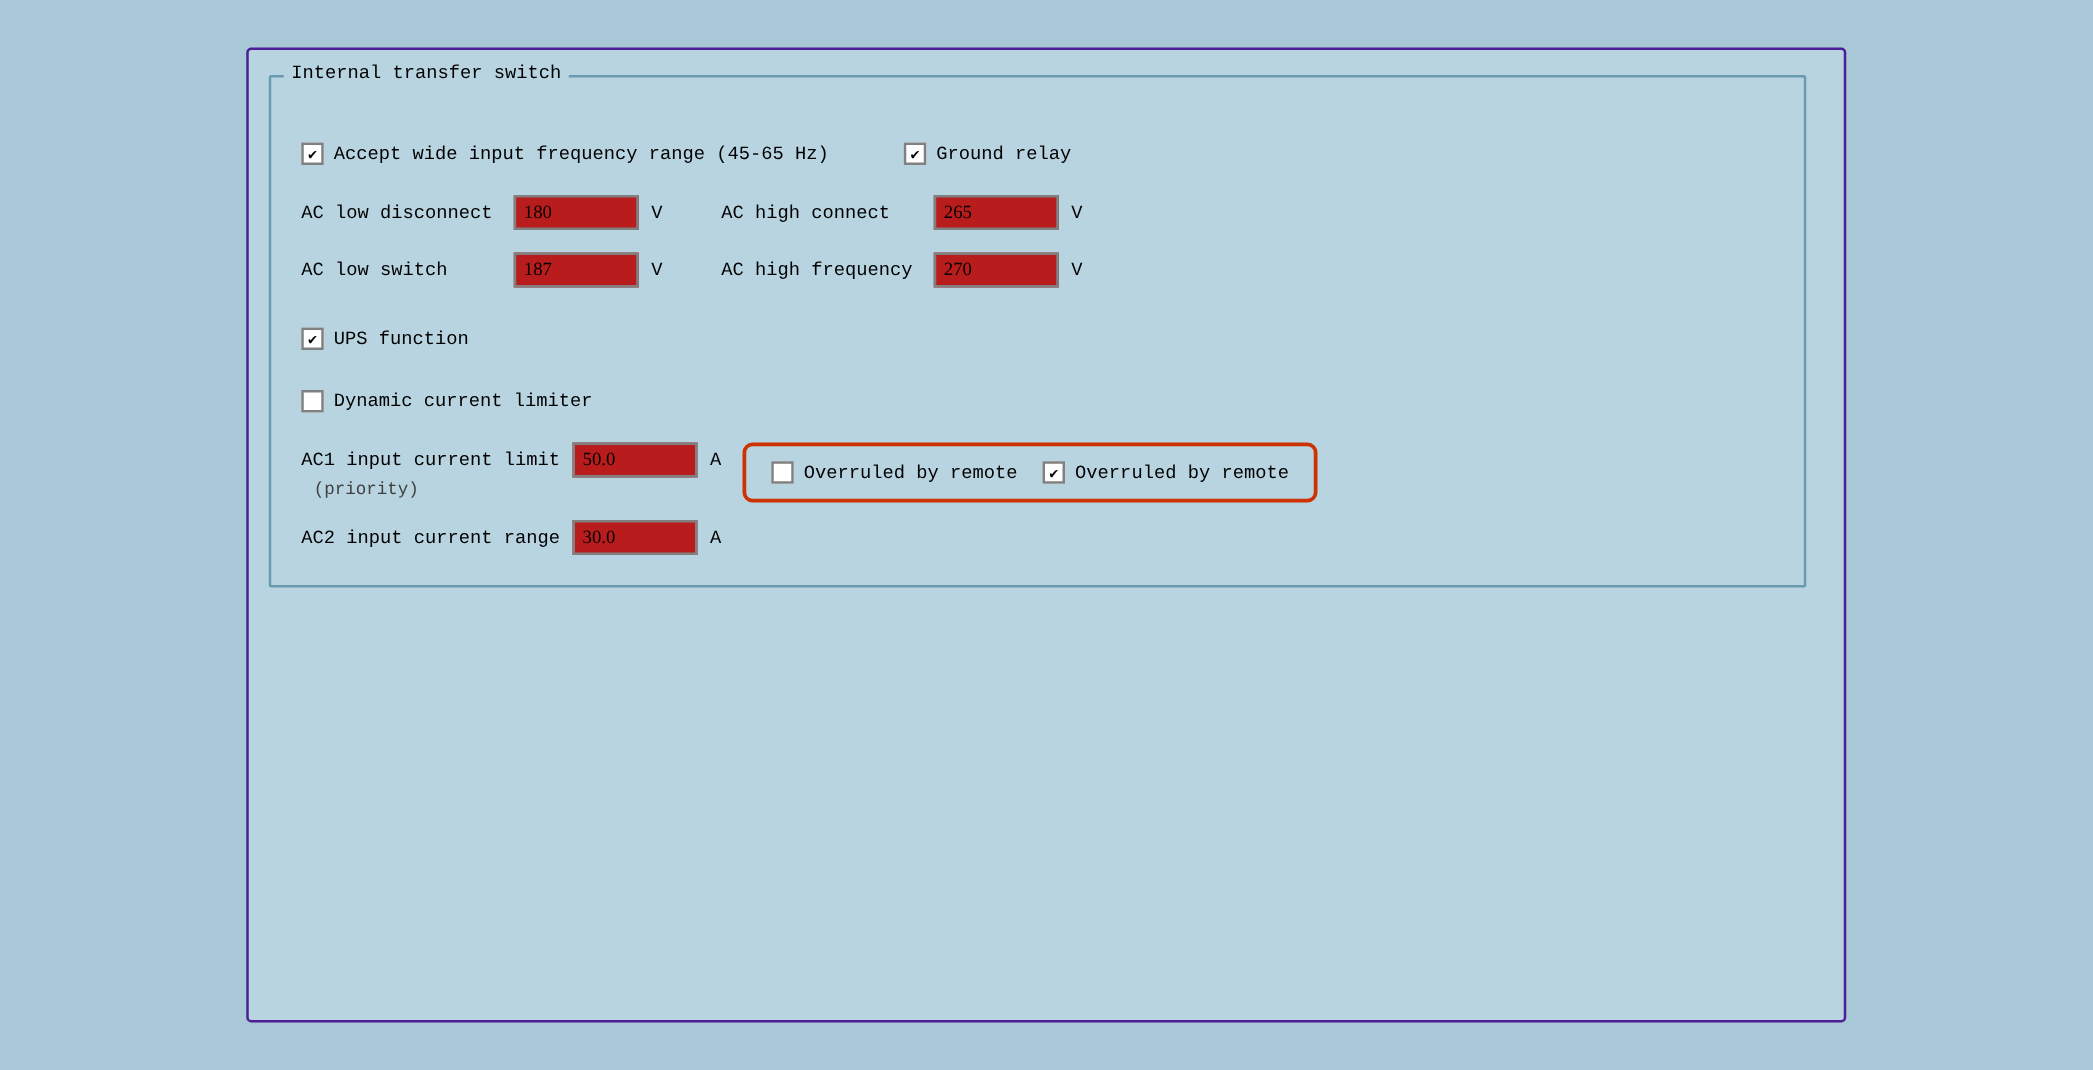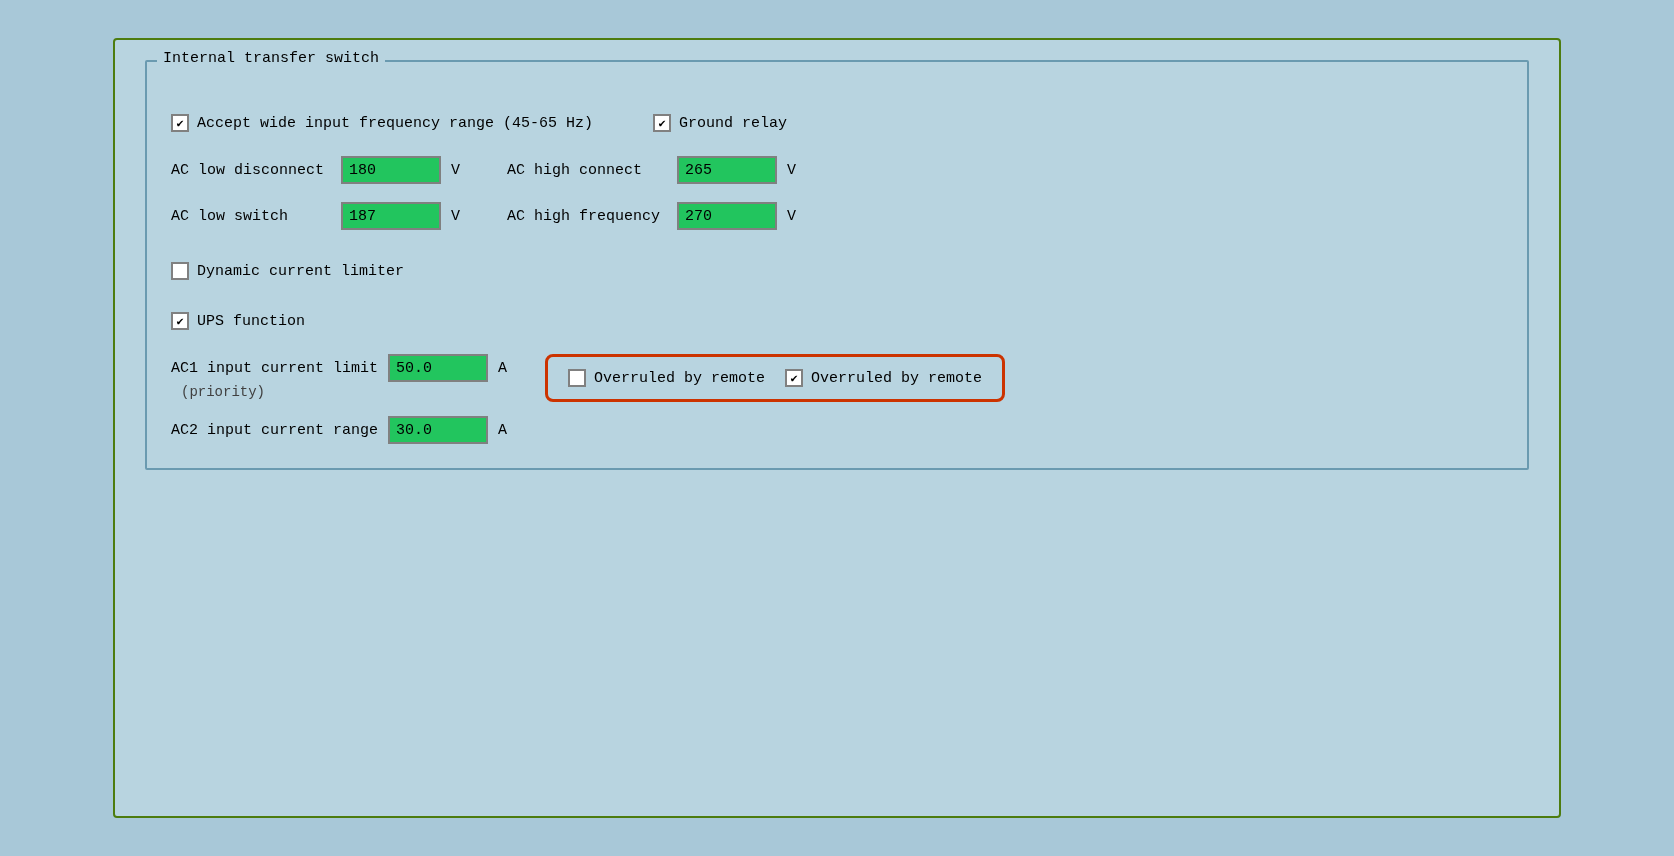--- a/index.html
+++ b/index.html
@@ -15,24 +15,24 @@
       display: flex;
       align-items: center;
       justify-content: center;
       min-height: 100vh;
       width: 1674px;
       height: 856px;
     }
 
     .panel {
       background-color: #b8d4e0;
-      border: 2px solid #4d7c0f;
+      border: 2px solid #4c1d95;
       border-radius: 4px;
-      padding: 20px 30px 30px 30px;
-      width: 1448px;
+      padding: 20px 30px 30px 16px;
+      width: 1280px;
       min-height: 780px;
       position: relative;
     }
 
     .section-border {
       border: 2px solid #6a9ab0;
       border-radius: 2px;
       padding: 20px 24px 24px 24px;
       width: 100%;
       position: relative;
@@ -111,25 +111,25 @@
     .field-label {
       font-size: 15px;
       color: #000;
       white-space: nowrap;
       min-width: 160px;
     }
 
     .field-input {
       width: 100px;
       height: 28px;
-      background-color: #22c55e;
+      background-color: #b91c1c;
       border: 2px solid #808080;
       padding: 2px 6px;
       font-size: 15px;
-      font-family: Liberation Mono, monospace;
+      font-family: Liberation Serif, serif;
       color: #000;
     }
 
     .field-unit {
       font-size: 15px;
       color: #000;
     }
 
     .overruled-box {
       border: 3px solid #cc3300;
@@ -137,21 +137,21 @@
       padding: 12px 20px;
       display: flex;
       flex-direction: row;
       gap: 20px;
       background-color: transparent;
     }
 
     .bottom-section {
       display: flex;
       align-items: flex-start;
-      gap: 38px;
+      gap: 17px;
       margin-top: 8px;
     }
 
     .left-bottom {
       display: flex;
       flex-direction: column;
       gap: 16px;
     }
 
     .current-row {
@@ -200,29 +200,29 @@
       </div>
       <div class="field-group">
         <span class="field-label">AC high frequency</span>
         <input class="field-input" type="text" value="270" style="">
         <span class="field-unit">V</span>
       </div>
     </div>
 
     <div class="row row-gap">
       <div class="checkbox-wrapper">
+        <div class="checkbox checked"></div>
+        <span class="label-text">UPS function</span>
+      </div>
+    </div>
+
+    <div class="row row-gap">
+      <div class="checkbox-wrapper">
         <div class="checkbox unchecked"></div>
         <span class="label-text">Dynamic current limiter</span>
-      </div>
-    </div>
-
-    <div class="row row-gap">
-      <div class="checkbox-wrapper">
-        <div class="checkbox checked"></div>
-        <span class="label-text">UPS function</span>
       </div>
     </div>
 
     <div class="bottom-section">
       <div class="left-bottom">
 
         <div style="display: flex; flex-direction: column; gap: 2px;">
           <div class="current-row">
             <span class="field-label">AC1 input current limit</span>
             <input class="field-input" type="text" value="50.0" style="">

